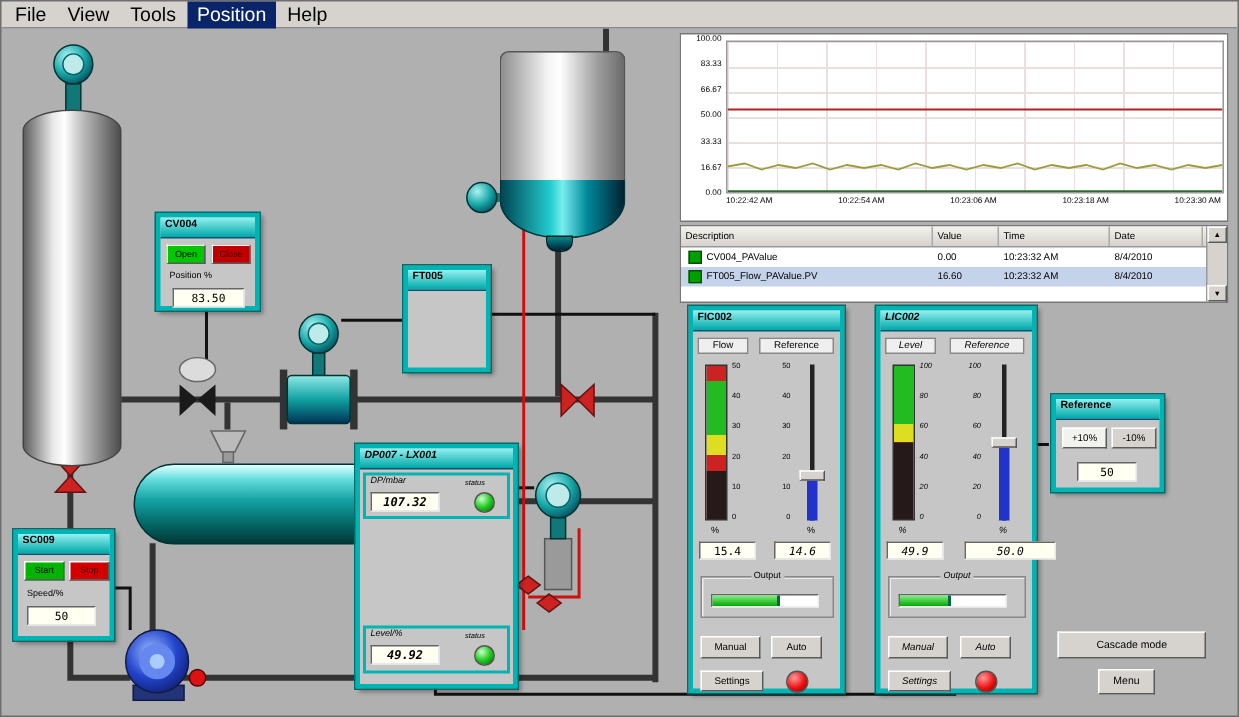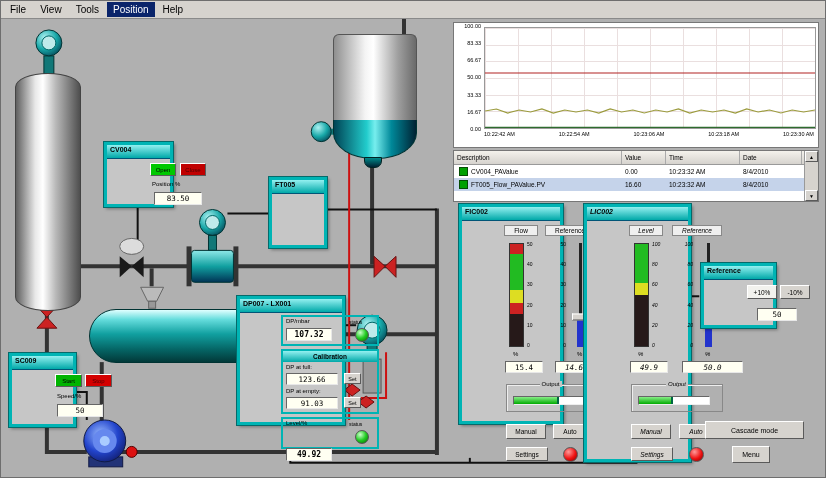--- a/index.html
+++ b/index.html
@@ -1,40 +1,40 @@
 <!DOCTYPE html>
 <html><head>
 <meta charset="utf-8">
 <style>
   html,body{margin:0;padding:0;background:#888;}
   .app{position:relative;width:826px;height:478px;background:#b0b0b0;overflow:hidden;
        font-family:"Liberation Sans",sans-serif;color:#000;border:1px solid #6e6e6e;box-sizing:border-box;}
   
   .menubar{position:absolute;left:0;top:0;right:0;height:17px;background:#d6d3ce;
            border-bottom:1px solid #8a8a8a;display:flex;align-items:center;gap:2px;padding-left:3px;z-index:50;}
-  .mi{font-size:10px;padding:2px 6px;cursor:default;}
+  .mi{font-size:13px;padding:2px 6px;cursor:default;}
   .mi.active{background:#0a246a;color:#fff;}
   
   .raised{background:#d6d3ce;border:1px solid;border-color:#ffffff #5a5a5a #5a5a5a #ffffff;
           display:flex;align-items:center;justify-content:center;font-size:6.5px;box-sizing:border-box;}
   .val{background:#fffff2;border:1px solid;border-color:#666 #e8e8e8 #e8e8e8 #666;
        font-family:"DejaVu Sans Mono",monospace;font-size:7.5px;display:flex;align-items:center;justify-content:center;box-sizing:border-box;}
   .val.big{font-size:8px;font-weight:bold;}
   .glight{width:12px;height:12px;border-radius:50%;border:1px solid #555;
           background:radial-gradient(circle at 35% 30%,#ccffcc,#22cc22 50%,#006600);}
   .rlight{width:13px;height:13px;border-radius:50%;border:1px solid #555;
           background:radial-gradient(circle at 35% 30%,#ff9999,#ee1111 55%,#770000);}
   .lbl{font-size:6px;}
   .lbl-s{font-size:5px;}
   
   .tpanel{position:absolute;background:#c6c6c6;border:3px solid #00b4b4;outline:1px solid #056a6a;
           box-shadow:2px 2px 3px rgba(0,0,0,.35);box-sizing:border-box;z-index:30;}
   .ptitle{background:linear-gradient(180deg,#93f0f0,#00a8a8);font-size:7px;font-weight:bold;
           padding:1px 3px;border-bottom:1px solid #057;height:11px;box-sizing:content-box;}
-  .pbody{position:relative;width:100%;height:calc(100% - 13px);margin-left:39px;}
+  .pbody{position:relative;width:100%;height:calc(100% - 13px);}
   .abs{position:absolute;}
   .tealsec{position:absolute;border:2px solid #00b4b4;box-sizing:border-box;}
   .sechead{background:linear-gradient(180deg,#93f0f0,#00a8a8);font-size:6.5px;font-weight:bold;
            text-align:center;height:11px;line-height:11px;}
   
   .chart-panel{position:absolute;left:452px;top:21px;width:366px;height:126px;background:#fff;
                border:1px solid #777;z-index:20;box-sizing:border-box;}
   .ylabels{position:absolute;left:0;top:1px;width:29px;height:108px;display:flex;flex-direction:column;
            justify-content:space-between;align-items:flex-end;padding-right:2px;box-sizing:border-box;}
   .ylabels span{font-size:5.5px;line-height:5px;}
@@ -234,42 +234,33 @@
       <div class="raised abs" style="left:34px;top:4px;width:26px;height:13px;background:#c00000;color:#4d0000;font-size:6px;">Close</div>
       <div class="lbl abs" style="left:6px;top:22px;">Position %</div>
       <div class="val abs" style="left:8px;top:33px;width:48px;height:13px;">83.50</div>
     </div>
   </div>
 
   <div class="tpanel" style="left:268px;top:176px;width:58px;height:71px;">
     <div class="ptitle">FT005</div>
   </div>
 
-  <div class="tpanel" style="left:236px;top:295px;width:108px;height:129px;">
+  <div class="tpanel" style="left:236px;top:295px;width:108px;height:163px;font-style:italic;">
     <div class="ptitle">DP007 - LX001</div>
     <div class="pbody">
       <div class="tealsec" style="left:2px;top:2px;width:98px;height:31px;">
         <div class="lbl abs" style="left:3px;top:1px;">DP/mbar</div>
         <div class="lbl-s abs" style="left:66px;top:2px;">status</div>
         <div class="val big abs" style="left:3px;top:11px;width:46px;height:13px;">107.32</div>
         <div class="glight abs" style="left:72px;top:11px;"></div>
       </div>
-      <div class="tealsec" style="left:2px;top:36px;width:98px;height:65px;">
-        <div class="sechead">Calibration</div>
-        <div class="lbl abs" style="left:3px;top:13px;">DP at full:</div>
-        <div class="val abs" style="left:3px;top:22px;width:52px;height:12px;">123.66</div>
-        <div class="raised abs" style="left:61px;top:22px;width:17px;height:11px;font-size:5.5px;">Set</div>
-        <div class="lbl abs" style="left:3px;top:37px;">DP at empty:</div>
-        <div class="val abs" style="left:3px;top:46px;width:52px;height:12px;">91.03</div>
-        <div class="raised abs" style="left:61px;top:46px;width:17px;height:11px;font-size:5.5px;">Set</div>
-      </div>
       <div class="tealsec" style="left:2px;top:104px;width:98px;height:32px;">
         <div class="lbl abs" style="left:3px;top:1px;">Level/%</div>
         <div class="lbl-s abs" style="left:66px;top:2px;">status</div>
-        <div class="val big abs" style="left:3px;top:29px;width:46px;height:13px;text-align:right;">49.92</div>
+        <div class="val big abs" style="left:3px;top:11px;width:46px;height:13px;text-align:right;">49.92</div>
         <div class="glight abs" style="left:72px;top:11px;"></div>
       </div>
     </div>
   </div>
 
   <div class="tpanel" style="left:8px;top:352px;width:67px;height:74px;">
     <div class="ptitle">SC009</div>
     <div class="pbody">
       <div class="raised abs" style="left:4px;top:4px;width:27px;height:13px;background:#00b400;font-size:6px;">Start</div>
       <div class="raised abs" style="left:34px;top:4px;width:27px;height:13px;background:#d40000;color:#4d0000;font-size:6px;">Stop</div>
@@ -330,21 +321,21 @@
         <div class="tc c-time">10:23:32 AM</div>
         <div class="tc c-date">8/4/2010</div>
       </div>
     </div>
     <div class="sbar">
       <div class="sbtn">▲</div>
       <div class="sbtn">▼</div>
     </div>
   </div>
 
-  <div class="tpanel" id="fic002" style="left:458px;top:203px;width:104px;height:220px;">
+  <div class="tpanel" id="fic002" style="left:458px;top:203px;width:104px;height:258px;">
     <div class="ptitle">FIC002</div>
     <div class="pbody">
       <div class="colhead" style="left:3px;top:4px;width:34px;">Flow</div>
       <div class="colhead" style="left:44px;top:4px;width:50px;">Reference</div>
       <div class="bgauge" style="left:8px;top:22px;">
         <div class="zones z-fic"></div>
           <div class="gauge-fill" style="height: 31%;"></div>
       </div>
       <div class="ticks" style="left:26px;top:21px;">
         <span>50</span>

